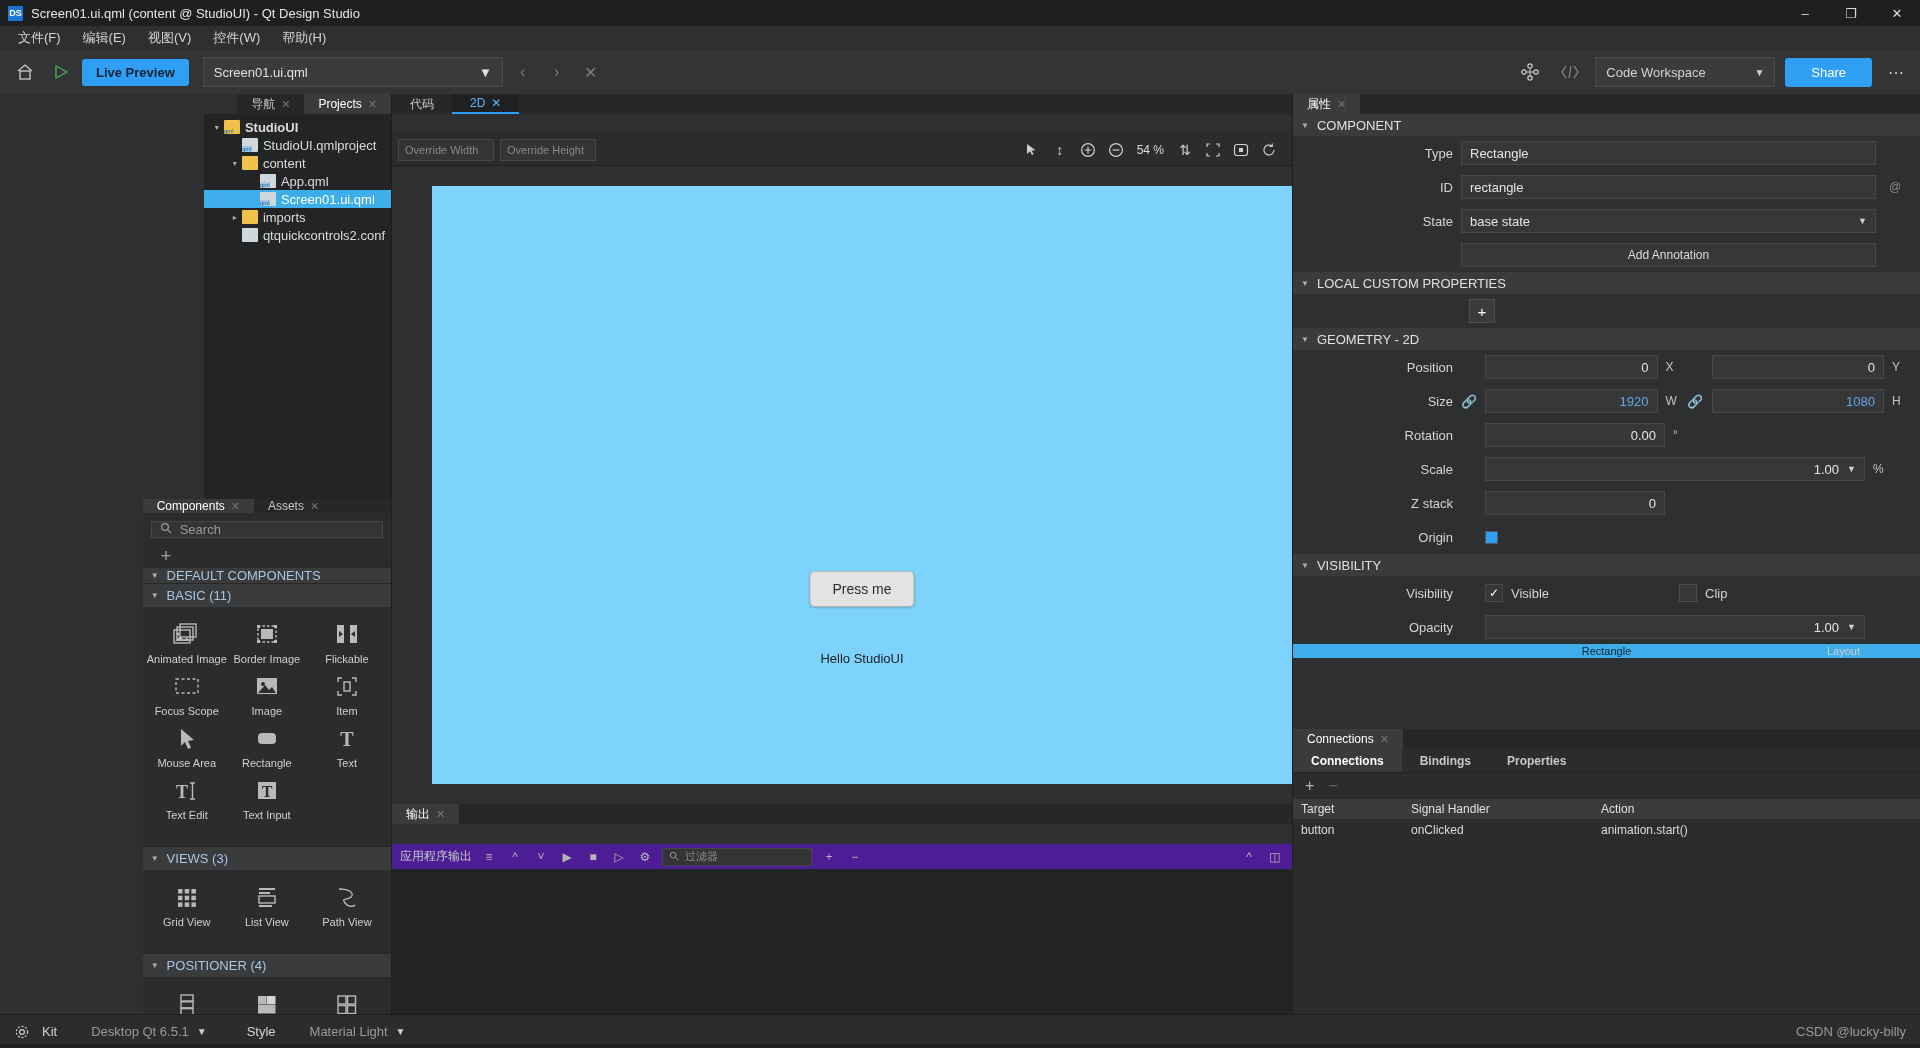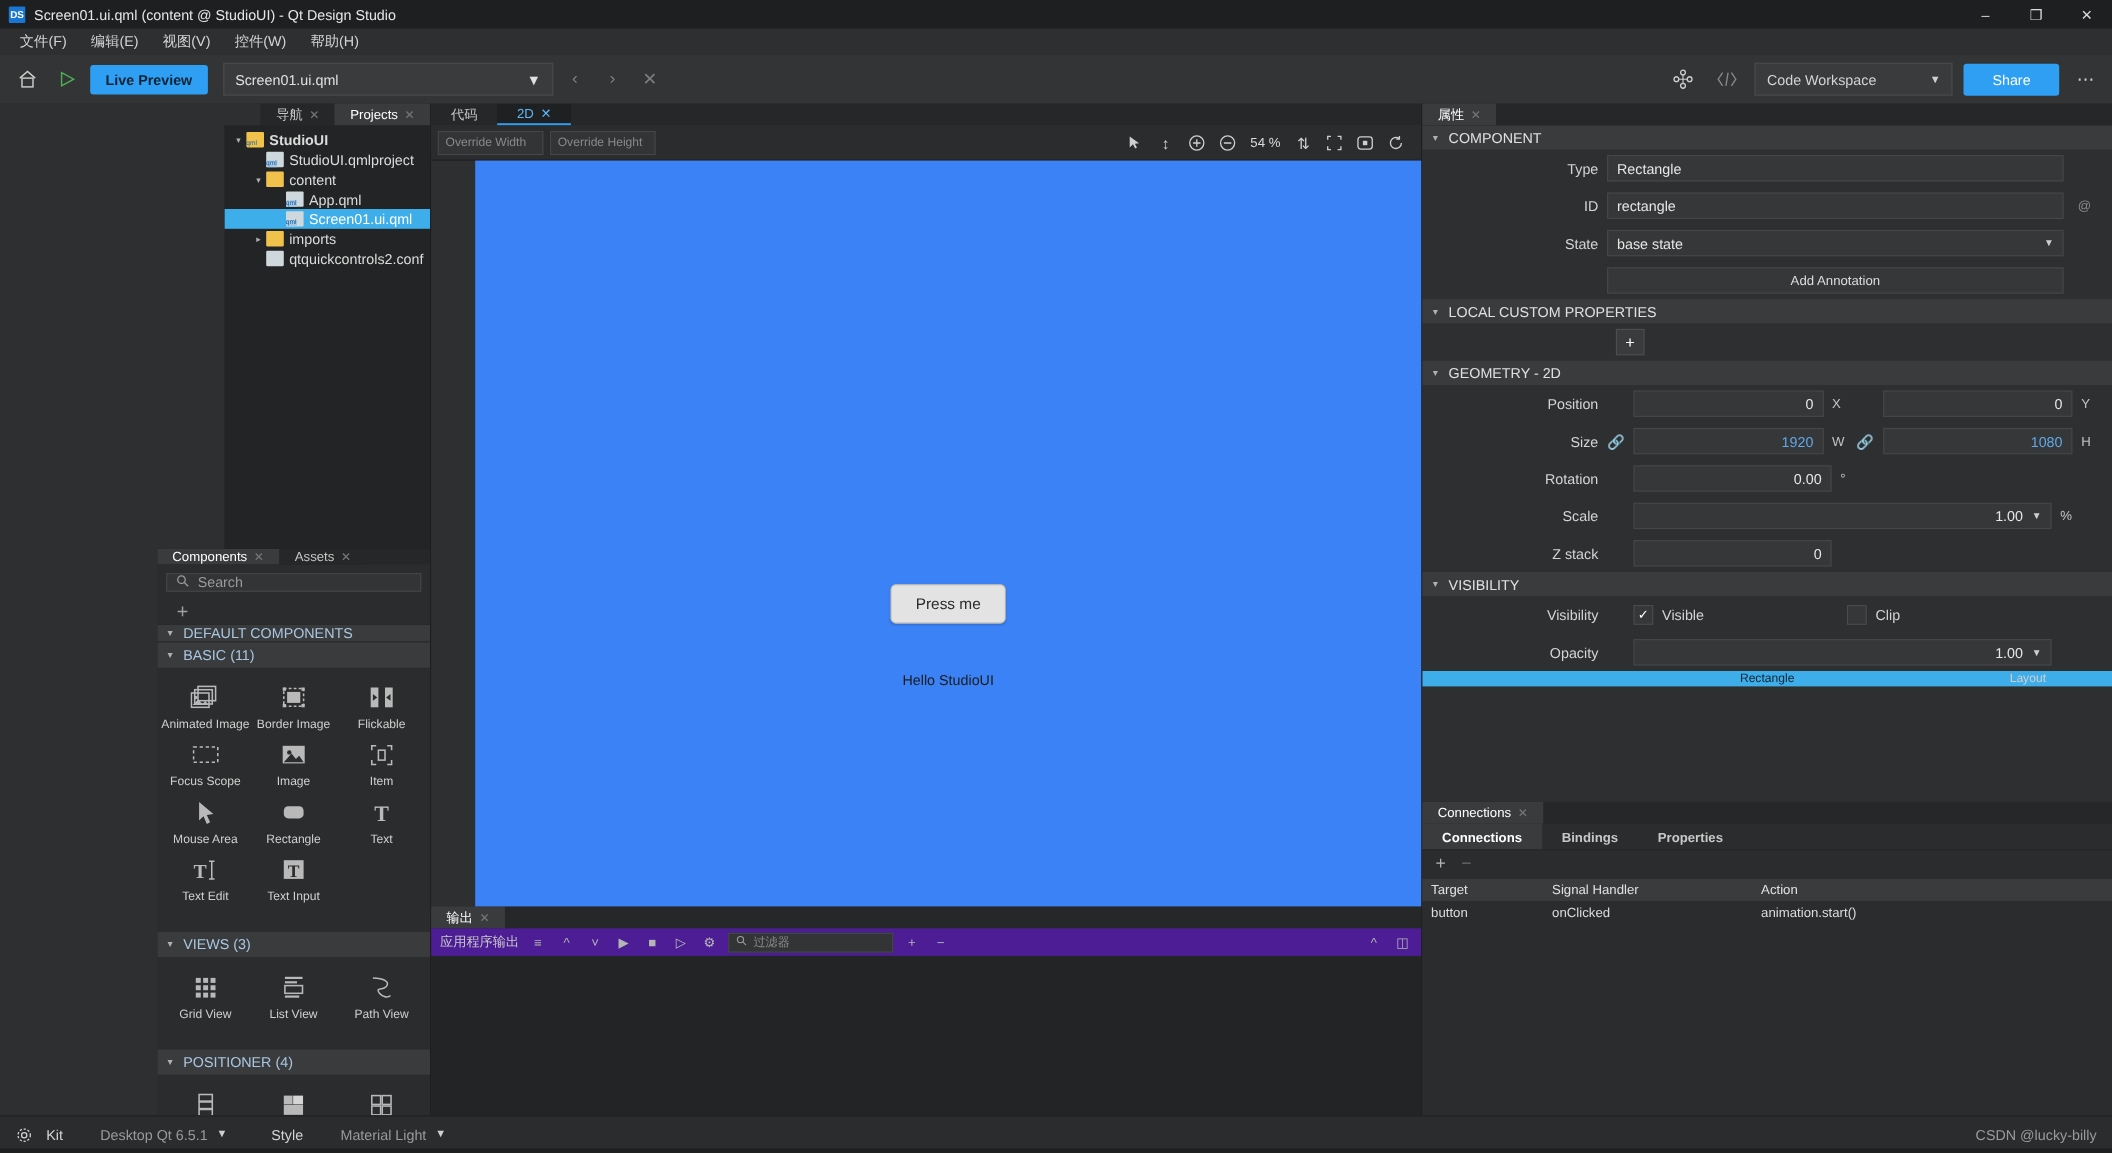--- a/index.html
+++ b/index.html
@@ -61,31 +61,31 @@
              padding:0 8px;gap:8px;font-size:13px;color:#9a9a9a;}
   .plusrow{height:30px;display:flex;align-items:center;padding-left:18px;color:#a0a0a0;font-size:18px;}
   .section-hdr{height:24px;background:#3a3b3d;display:flex;align-items:center;gap:8px;padding-left:8px;
                font-size:13px;color:#a9c6e0;border-top:1px solid #262728;}
   .section-hdr .tw{font-size:8px;color:#b0b0b0;}
   .grid5{display:grid;grid-template-columns:repeat(3,1fr);padding:10px 4px 21px 4px;}
   .citem{display:flex;flex-direction:column;align-items:center;gap:4px;padding:4px 0;}
   .cglyph{width:28px;height:28px;display:flex;align-items:center;justify-content:center;color:#b9b9b9;}
   .clabel{font-size:11px;color:#cfcfcf;text-align:center;line-height:12px;}
   
-  .center{flex:1;display:flex;flex-direction:column;background:#2e2f30;min-width:0;}
+  .center{flex:1;display:flex;flex-direction:column;background:#2e2f30;min-width:0;gap:20px;}
   .ctabbar{height:20px;background:#262728;display:flex;font-size:12px;}
   .ctab{display:flex;align-items:center;gap:6px;padding:0 18px;color:#c8c8c8;}
   .ctab.active{background:#1f2021;color:#5eb5f7;border-bottom:2px solid #2e9ff2;}
   .canvas-tb{height:32px;background:#2b2c2d;display:flex;align-items:center;gap:6px;padding:0 6px;border-bottom:1px solid #1e1f20;}
   .ovr{height:22px;width:96px;background:#333435;border:1px solid #454648;display:flex;align-items:center;padding:0 6px;
        font-size:11px;color:#8a8a8a;}
   .ctb-right{margin-left:auto;display:flex;align-items:center;gap:6px;padding-right:6px;}
   .ctb-ic{width:22px;height:22px;display:flex;align-items:center;justify-content:center;color:#cfcfcf;font-size:14px;}
   .zoomval{font-size:12px;color:#dcdcdc;padding:0 4px;}
-  .canvas{flex:1;background:#3b82f6;position:relative;overflow:hidden;margin-left:40px;}
+  .canvas{flex:1;background:#7dd3fc;position:relative;overflow:hidden;margin-left:40px;}
   .press-btn{position:absolute;left:50%;top:385px;transform:translateX(-50%);
              background:#e3e3e3;border:1px solid #b5b5b5;border-radius:5px;padding:9px 22px;
              font-size:14px;color:#2b2b2b;box-shadow:0 1px 2px rgba(0,0,0,.18);}
   .hello{position:absolute;left:50%;top:465px;transform:translateX(-50%);font-size:13px;color:#1c1c1c;}
   .outbar{height:20px;background:#262728;display:flex;font-size:12px;}
   .outpanel{height:170px;background:#2b2c2d;display:flex;flex-direction:column;}
   .out-tools{height:26px;background:#4c1d95;display:flex;align-items:center;gap:8px;padding:0 8px;
              border-bottom:1px solid #242526;font-size:12px;color:#c8c8c8;}
   .out-ic{width:18px;height:18px;display:flex;align-items:center;justify-content:center;color:#b5b5b5;font-size:12px;}
   .filter{height:18px;width:150px;background:#333435;border:1px solid #454648;display:flex;align-items:center;
@@ -668,20 +668,25 @@
           <span>1.00</span>
           <span class="ddarrow" style="margin-left:8px">▼</span>
         </span>
         <span class="suffix">%</span>
       </div>
       <div class="prow">
         <span class="plabel">Z stack</span>
         <span class="linkic"></span>
         <span class="pfield num" style="width:180px">0</span>
       </div>
+      <div class="prow">
+        <span class="plabel">Origin</span>
+        <span class="linkic"></span>
+        <span class="swatch"></span>
+      </div>
 
       <div class="psec">
         <span class="tw">▼</span>
         <span>VISIBILITY</span>
       </div>
       <div class="prow">
         <span class="plabel">Visibility</span>
         <span class="linkic"></span>
         <span class="chk">✓</span>
         <span style="font-size:13px;width:160px">Visible</span>

